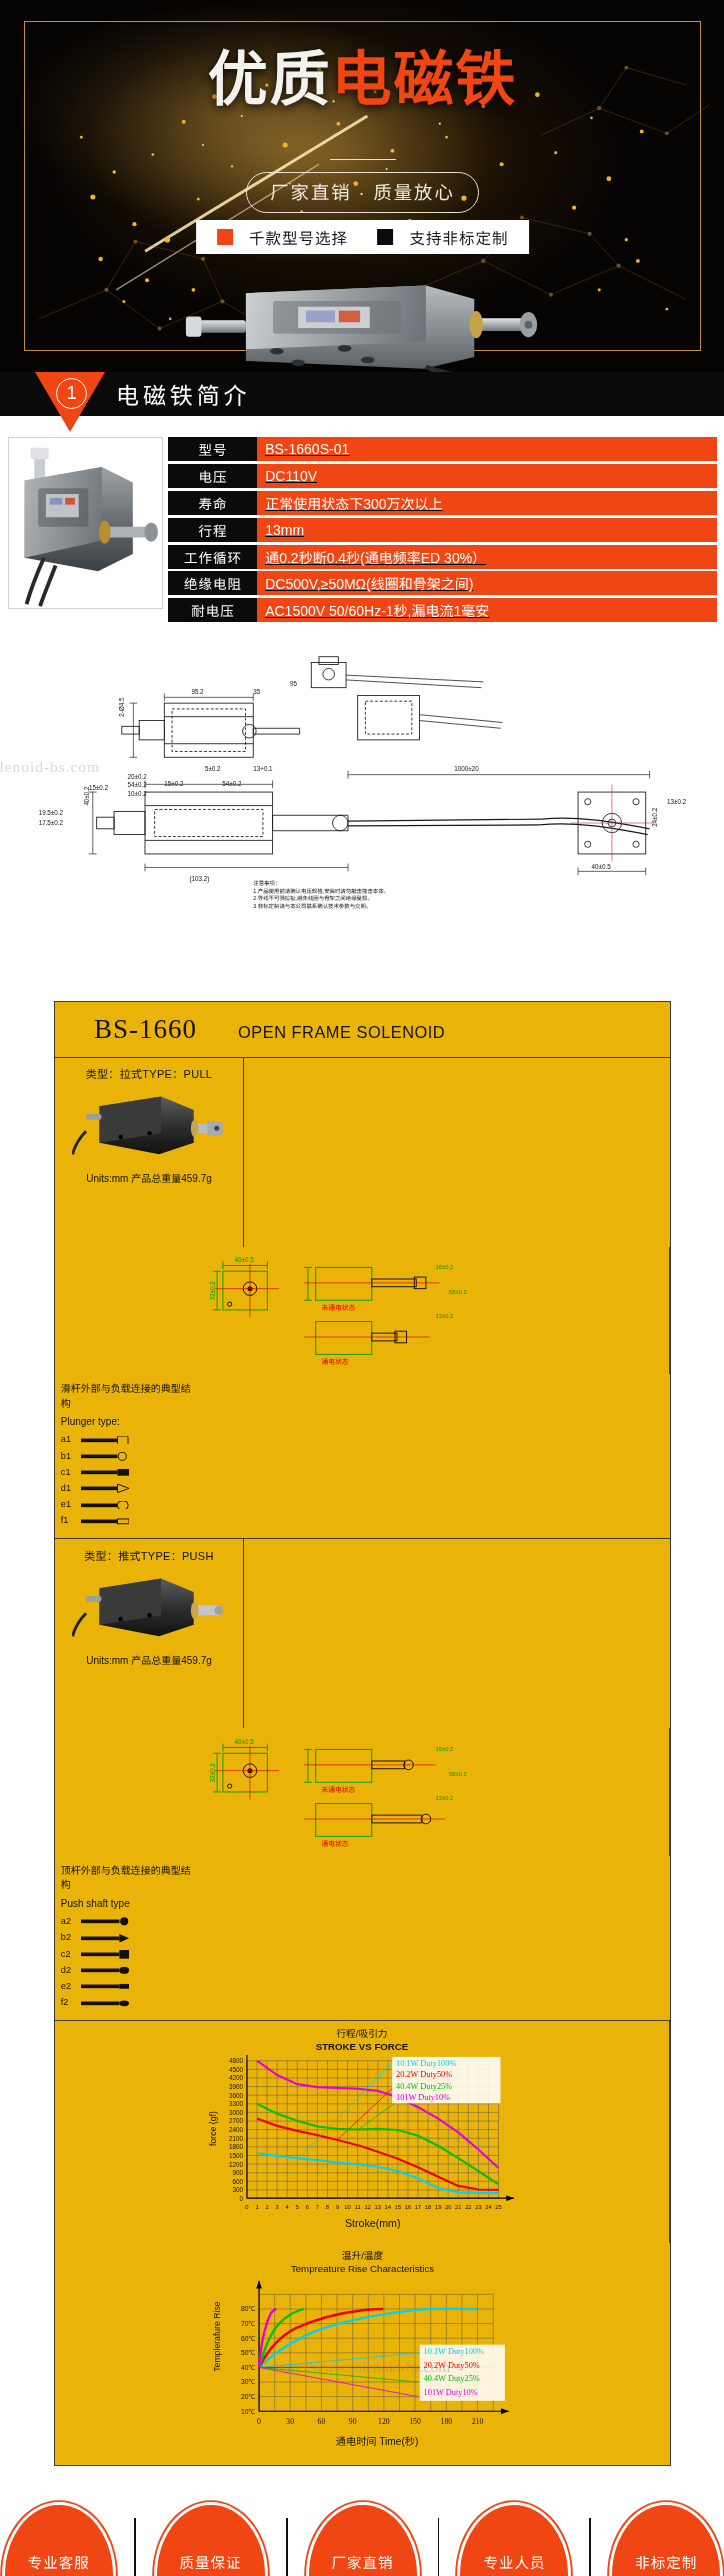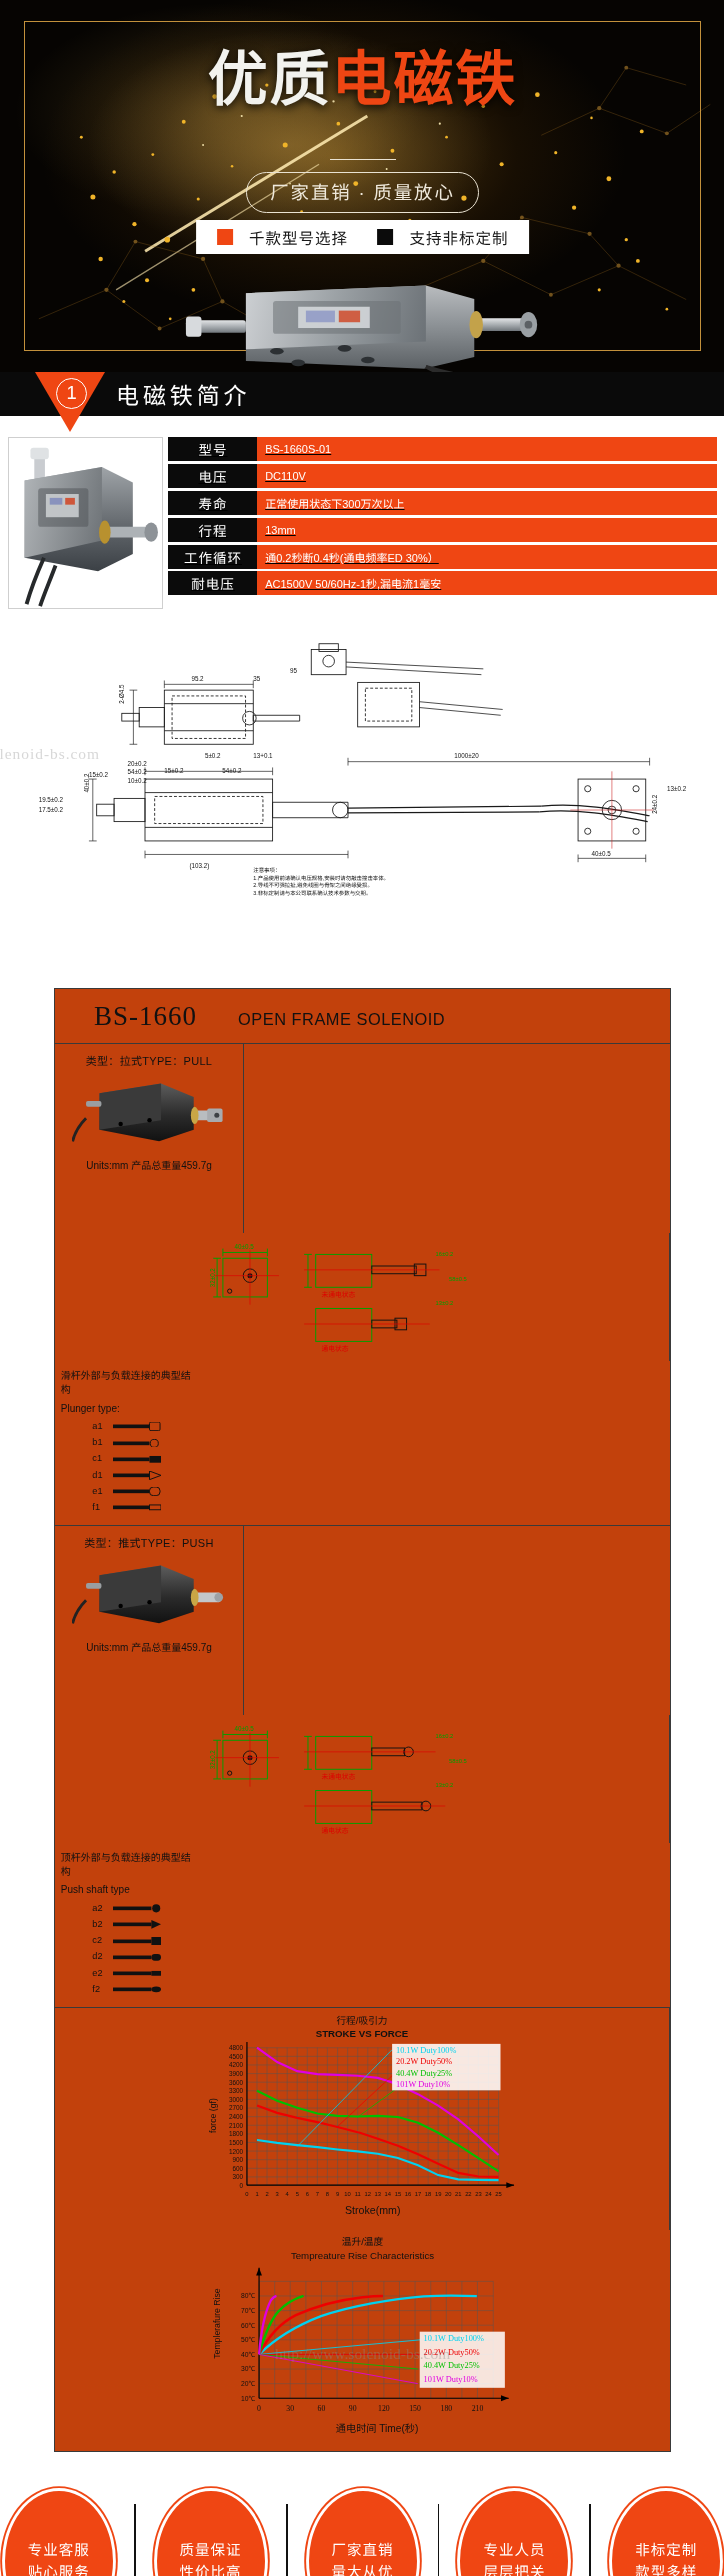--- a/index.html
+++ b/index.html
@@ -132,21 +132,21 @@
   .spec-key {
     width: 89px; flex: 0 0 89px;
     background: #0b0b0b; color: #ffffff;
     font-size: 13.5px;
     display: flex; align-items: center; justify-content: center;
     letter-spacing: 1px;
   }
   .spec-val {
     flex: 1 1 auto;
     background: #ef4613; color: #ffffff;
-    font-size: 11px;
+    font-size: 14px;
     display: flex; align-items: center;
     padding-left: 7.7px;
     white-space: nowrap;
     overflow: hidden;
   }
 
   
   .drawing-wrap {
     width: 725px; height: 319px;
     background: #ffffff;
@@ -162,21 +162,21 @@
     letter-spacing: 1px;
     white-space: nowrap;
     font-family: "Liberation Serif", serif;
   }
 
   
   .ds {
     margin: 33px auto 0;
     width: 617px;
     border: 1.4px solid #3a3a3a;
-    background: #c2410c;
+    background: #eab308;
   }
   .ds-head {
     display: flex; align-items: baseline; gap: 41px;
     padding: 11.6px 0 11.6px 39px;
     border-bottom: 1.4px solid #3a3a3a;
   }
   .ds-model { font-family: "Liberation Serif", serif; font-size: 27px; letter-spacing: 1px; color:#111; }
   .ds-title { font-size: 16.4px; letter-spacing: 0.5px; color:#111; }
 
   .ds-row { display: flex; border-bottom: 1.3px solid #3a3a3a; flex-direction: column; }
@@ -197,21 +197,21 @@
     position: relative;
     min-height: 114px;
   }
   .ds-col-note {
     width: 143px; flex: 0 0 143px;
     padding: 7.7px 5.8px;
     font-size: 9.7px; color: #111; line-height: 1.45;
   }
   .ds-note-title { font-size: 10px; margin-bottom: 3.9px; }
   .ds-note-list { list-style: none; }
-  .ds-note-list li { display: flex; align-items: center; gap: 4.8px; margin-bottom: 2.9px; justify-content: center; }
+  .ds-note-list li { display: flex; align-items: center; gap: 4.8px; margin-bottom: 2.9px; }
   .pin-lbl { font-size: 9.2px; width: 15.5px; }
   .pin-shape { height: 8.7px; }
 
   .ds-charts { display: flex; }
   .chart-cell { flex: 1 1 50%; padding: 5.8px 3.9px 5.8px; position: relative; }
   .chart-cell.left { border-right: 1.3px solid #3a3a3a; }
   .chart-cap { font-size: 9.7px; text-align: center; line-height: 1.35; color:#111; }
   .chart-cap b { font-weight: 600; }
 
   
@@ -463,20 +463,24 @@
       </div>
       <div class="spec-row">
         <span class="spec-key">行程</span>
         <span class="spec-val">13mm</span>
       </div>
       <div class="spec-row">
         <span class="spec-key">工作循环</span>
         <span class="spec-val">通0.2秒断0.4秒(通电频率ED 30%）</span>
       </div>
       <div class="spec-row">
+        <span class="spec-key">绝缘电阻</span>
+        <span class="spec-val">DC500V,≥50MΩ(线圈和骨架之间)</span>
+      </div>
+      <div class="spec-row">
         <span class="spec-key">耐电压</span>
         <span class="spec-val">AC1500V 50/60Hz-1秒,漏电流1毫安</span>
       </div>
     </div>
   </div>
 
   <div class="drawing-wrap">
     <svg width="725" height="319" viewBox="0 0 750 330" aria-hidden="true">
       <g stroke="#1a1a1a" fill="none" stroke-width="0.9">
 

